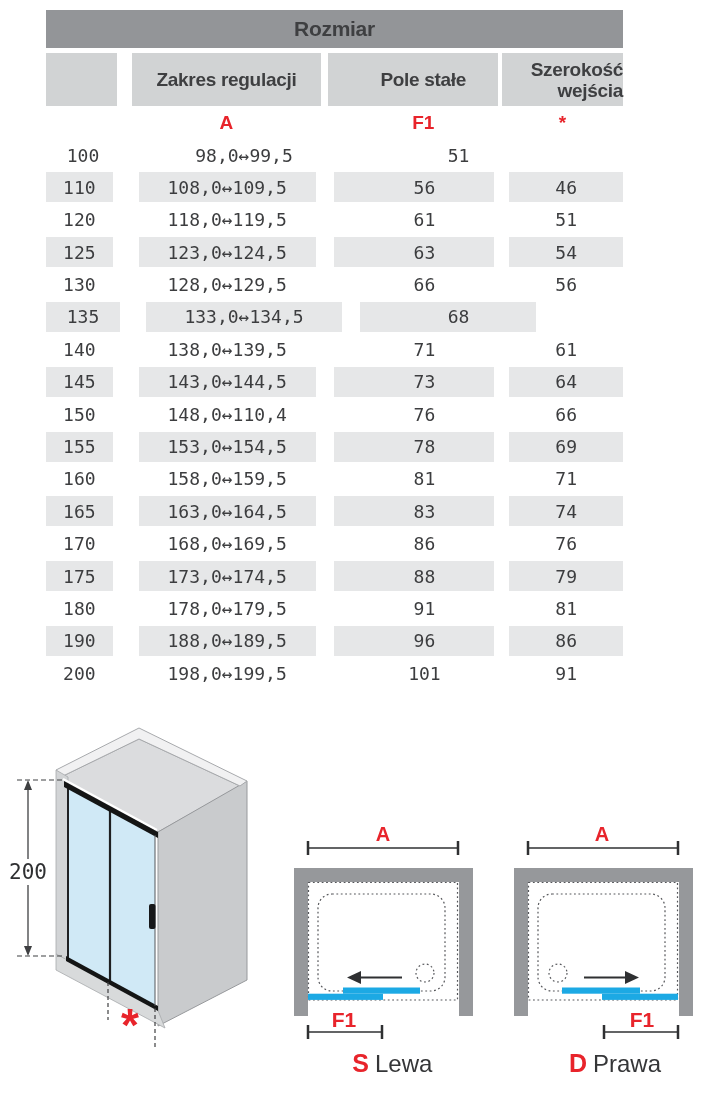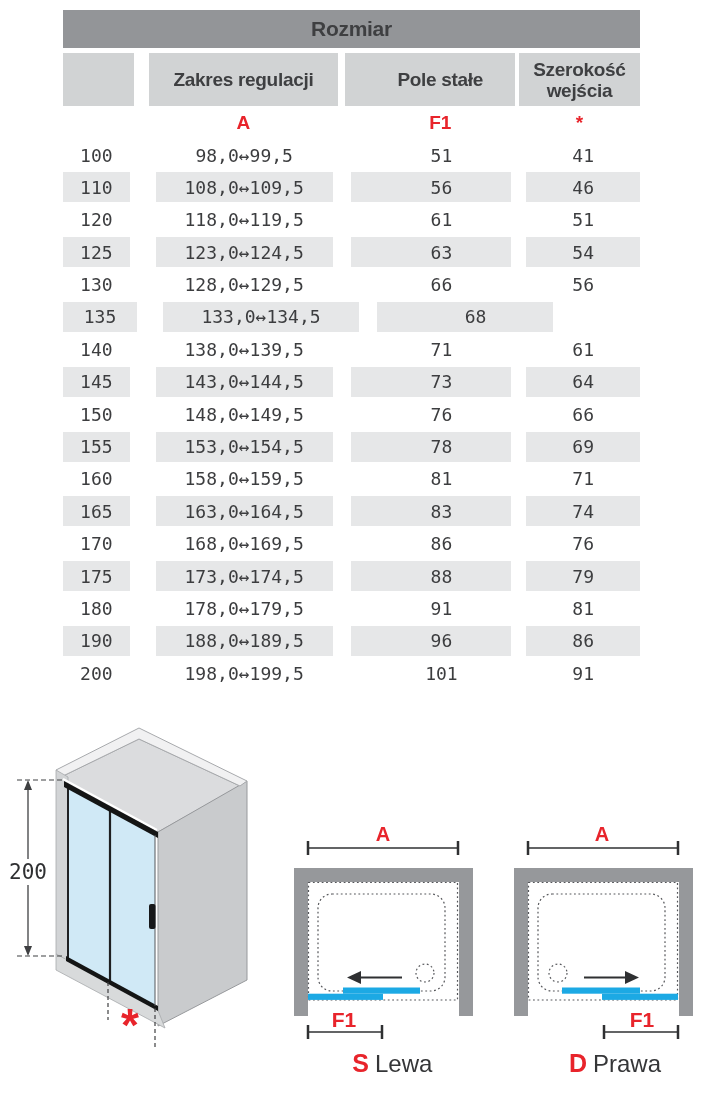--- a/index.html
+++ b/index.html
@@ -1,37 +1,37 @@
 <!DOCTYPE html>
 <html><head>
 <meta charset="utf-8">
 <style>
   html,body{margin:0;padding:0;background:#fff;}
   .page{position:relative;width:724px;height:1101px;background:#fff;overflow:hidden;
         font-family:"Liberation Sans",sans-serif;}
   
-  .size-table{position:absolute;left:63px;top:10px;width:577px;}
+  .size-table{position:absolute;left:46px;top:10px;width:577px;}
   .tbl-title{height:38px;background:#939598;color:#3E3F41;font-weight:bold;font-size:21px;
              display:flex;align-items:center;justify-content:center;letter-spacing:-0.3px;}
   .tbl-head{display:flex;margin-top:5px;}
   .head-cell{background:#D1D3D4;height:53px;display:flex;flex-direction:column;align-items:center;
              justify-content:center;font-weight:bold;font-size:19px;color:#3E3F41;text-align:center;
              line-height:21px;letter-spacing:-0.3px;}
   .sym-row{display:flex;height:34px;align-items:center;}
   .sym-cell{display:flex;align-items:center;justify-content:center;font-weight:bold;font-size:19px;
             color:#E8242B;}
   .tbl-body{margin-top:0;}
   .trow{display:flex;margin-bottom:2.4px;gap:11px;}
   .cell{height:30px;display:flex;align-items:center;justify-content:center;
         font-family:"DejaVu Sans Mono",monospace;font-size:18px;color:#3C3D3F;}
   .striped .cell{background:#E6E7E8;}
   .c0{width:74px;margin-right:15px;}
   .c1{width:196px;margin-right:7px;}
   .c2{width:155px;margin-right:4px;padding-left:21px;}
-  .c3{width:126px;}
+  .c3{width:126px;text-align:right;}
   
   .bottom{position:absolute;left:0;top:700px;width:724px;height:400px;}
   .iso-svg{position:absolute;left:0;top:0;}
   .plan-s{position:absolute;left:285px;top:105px;}
   .plan-d{position:absolute;left:505px;top:105px;}
   text{font-family:"Liberation Sans",sans-serif;}
   .mono-txt{font-family:"DejaVu Sans Mono",monospace;}
 </style>
 </head>
 <body>
@@ -53,21 +53,20 @@
       <div class="sym-cell c1">A</div>
       <div class="sym-cell c2">F1</div>
       <div class="sym-cell c3">*</div>
     </div>
 
     <div class="tbl-body">
         <div class="trow">
           <div class="cell c0">100</div>
           <div class="cell c1">98,0↔99,5</div>
           <div class="cell c2">51</div>
-          <div class="cell c3">41</div>
         </div>
         <div class="trow striped">
           <div class="cell c0">110</div>
           <div class="cell c1">108,0↔109,5</div>
           <div class="cell c2">56</div>
           <div class="cell c3">46</div>
         </div>
         <div class="trow">
           <div class="cell c0">120</div>
           <div class="cell c1">118,0↔119,5</div>
@@ -98,21 +97,21 @@
           <div class="cell c3">61</div>
         </div>
         <div class="trow striped">
           <div class="cell c0">145</div>
           <div class="cell c1">143,0↔144,5</div>
           <div class="cell c2">73</div>
           <div class="cell c3">64</div>
         </div>
         <div class="trow">
           <div class="cell c0">150</div>
-          <div class="cell c1">148,0↔149,5</div>
+          <div class="cell c1">148,0↔110,4</div>
           <div class="cell c2">76</div>
           <div class="cell c3">66</div>
         </div>
         <div class="trow striped">
           <div class="cell c0">155</div>
           <div class="cell c1">153,0↔154,5</div>
           <div class="cell c2">78</div>
           <div class="cell c3">69</div>
         </div>
         <div class="trow">

